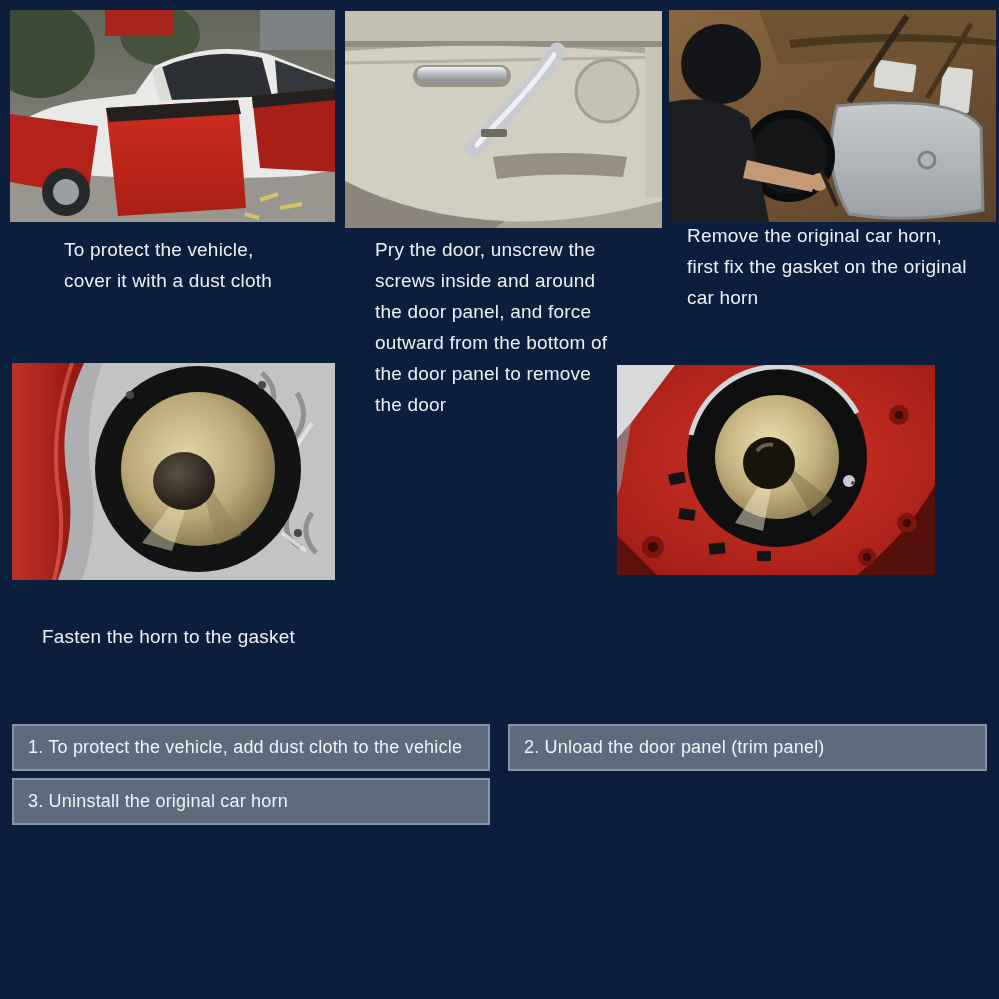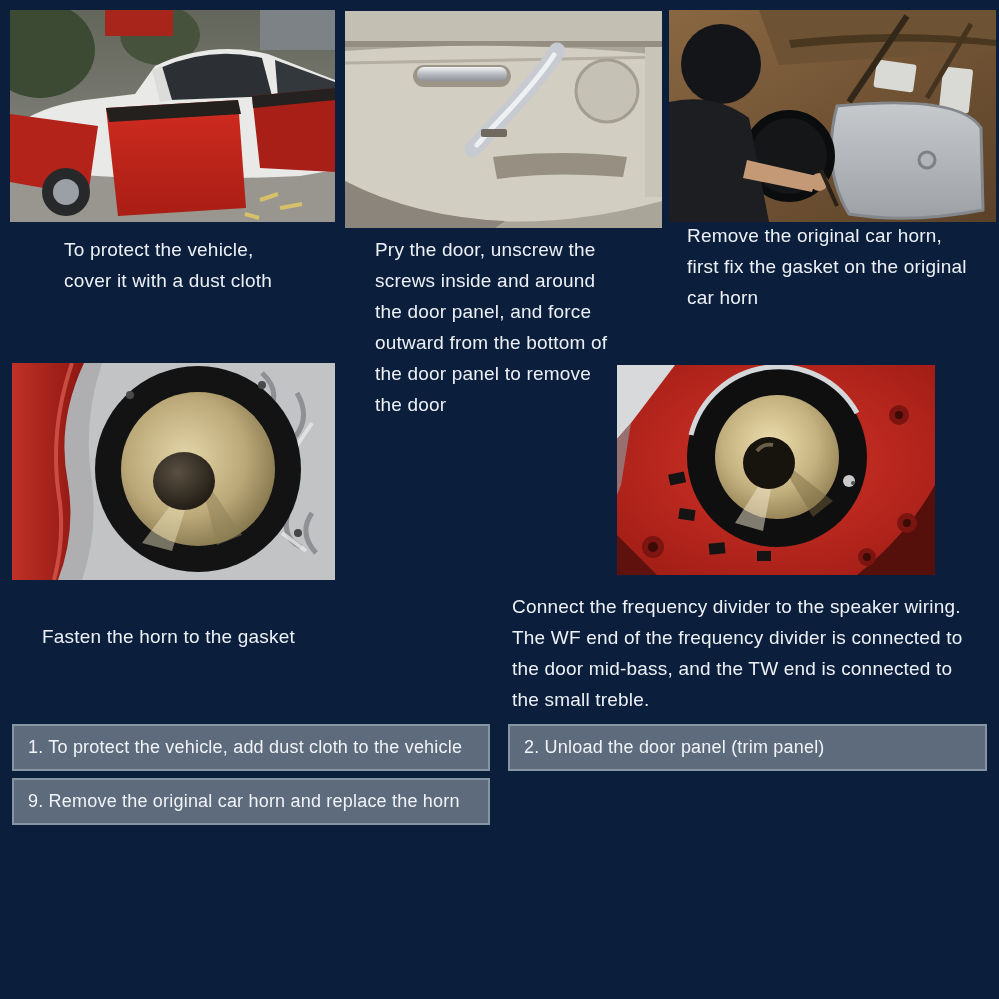--- a/index.html
+++ b/index.html
@@ -211,30 +211,26 @@
       <path d="M160,92 L118,158 L146,166 Z" fill="#f4ead0" opacity=".5"></path>
       <path d="M160,92 L196,152 L216,136 Z" fill="#77683f" opacity=".45"></path>
       <circle cx="152" cy="98" r="26" fill="#17130d"></circle>
       <path d="M140,86 a16,16 0 0,1 16,-6" stroke="#6b5f4a" stroke-width="4" fill="none"></path>
       <circle cx="232" cy="116" r="6" fill="#c9cacc"></circle>
       <circle cx="236" cy="118" r="2" fill="#50514f"></circle>
     </svg>
   </div>
 
   <div class="caption" style="left:42px;top:621px;width:340px;">Fasten the horn to the gasket</div>
-  <div class="caption" style="left:512px;top:591px;width:482px;">Connect the frequency divider to the speaker wiring.
-The WF end of the frequency divider is connected to
-the door mid-bass, and the TW end is connected to
-the small treble.</div>
 
   <div class="steps-grid">
     <div class="step-bar">
         <span class="step-text">1. To protect the vehicle, add dust cloth to the vehicle</span>
       </div>
     <div class="step-bar">
         <span class="step-text">2. Unload the door panel (trim panel)</span>
       </div>
     <div class="step-bar">
-        <span class="step-text">9. Remove the original car horn and replace the horn</span>
+        <span class="step-text">3. Uninstall the original car horn</span>
       </div>
   </div>
 
 </div>
 
 </body></html>

